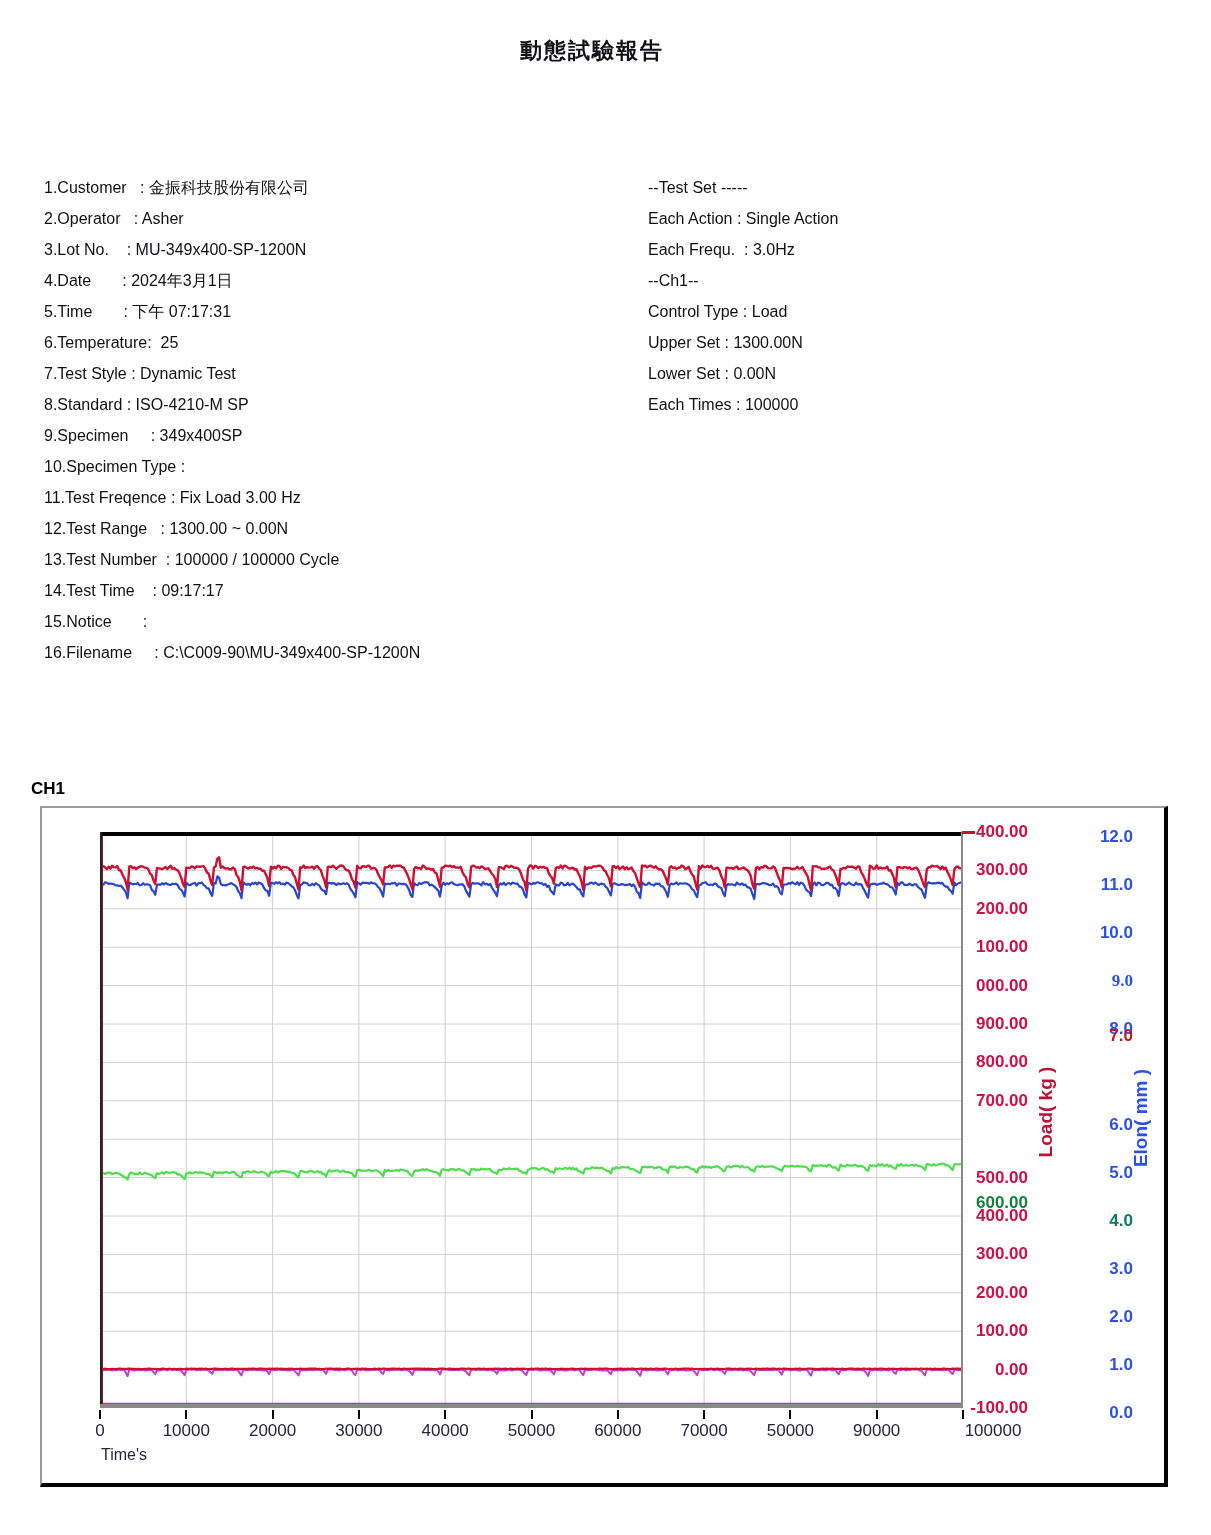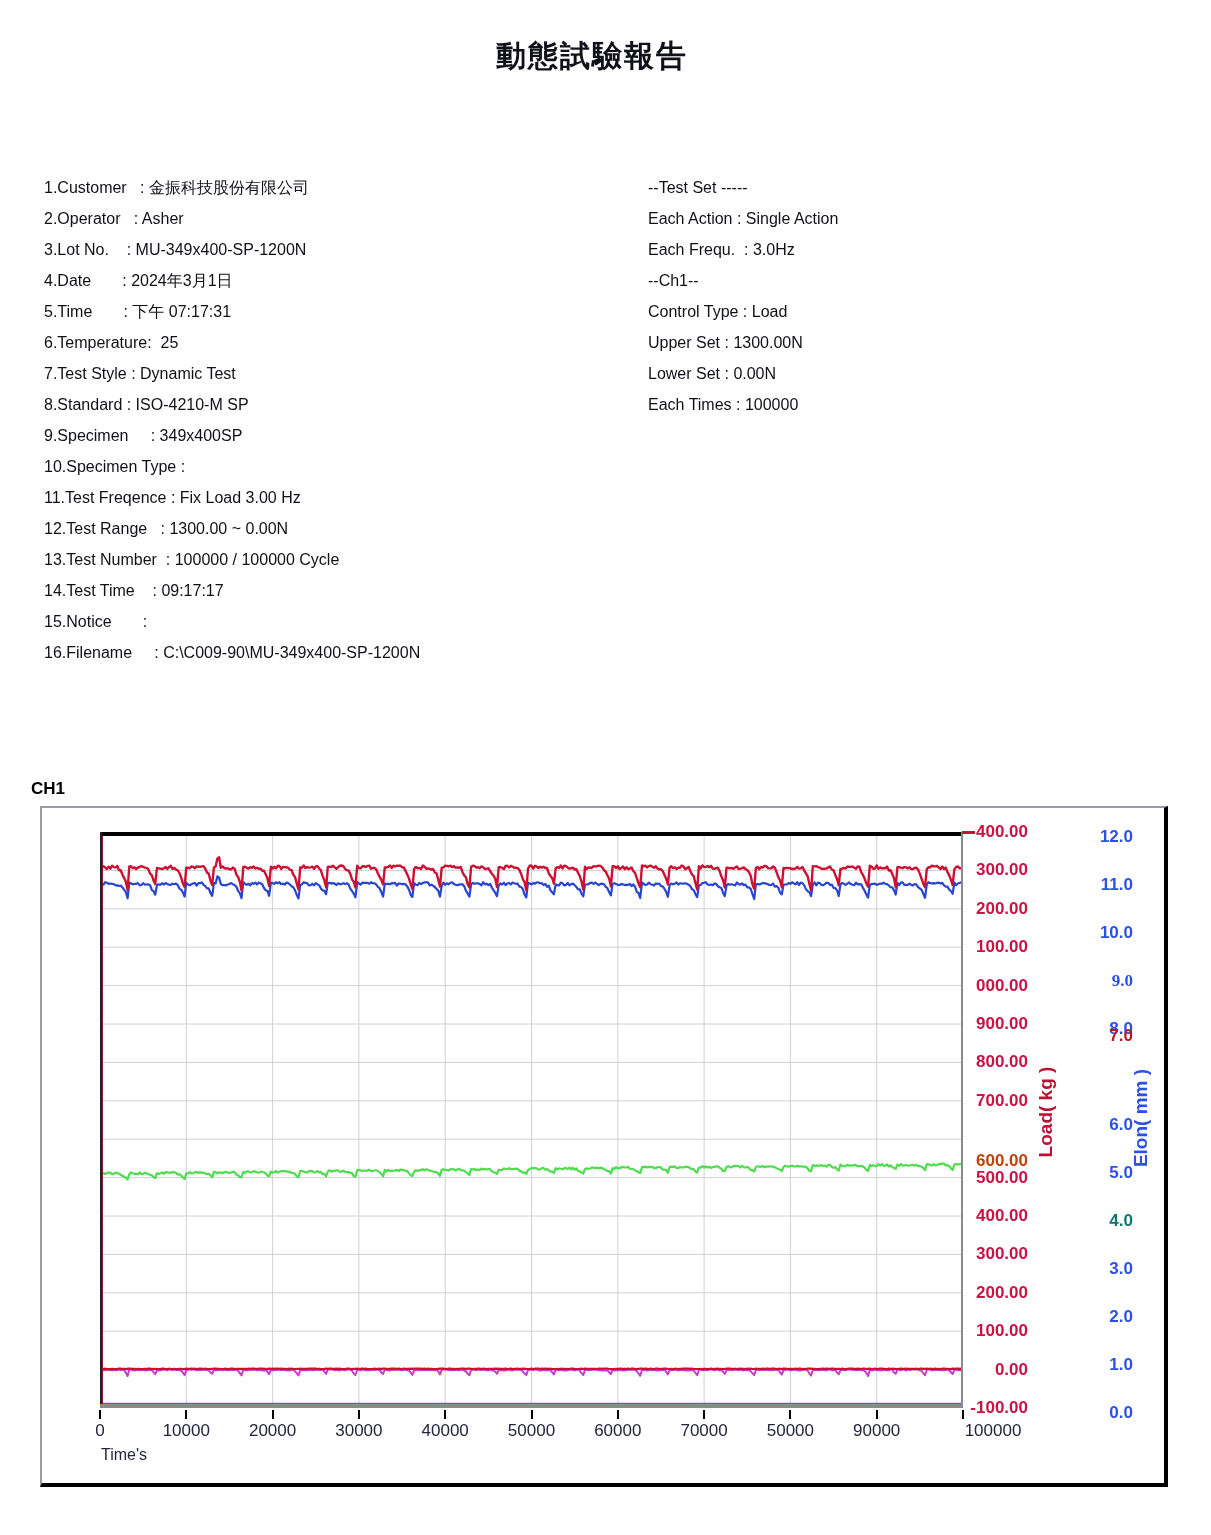--- a/index.html
+++ b/index.html
@@ -1,19 +1,19 @@
 <!DOCTYPE html>
 <html><head>
 <meta charset="utf-8">
 <style>
   * { margin:0; padding:0; box-sizing:border-box; }
   html,body { background:#ffffff; }
   body { width:1211px; height:1535px; position:relative; font-family:"Liberation Sans", sans-serif; color:#101018; overflow:hidden; }
   .abs { position:absolute; }
-  #report-title { top:36px; left:0; width:1176px; text-align:center; font-size:30px; font-weight:bold; letter-spacing:2px;padding-left:8px; }
+  #report-title { top:36px; left:0; width:1176px; text-align:center; font-size:22px; font-weight:bold; letter-spacing:2px;padding-left:8px; }
   .info-col { white-space:pre; font-size:16px; line-height:31px; }
   #info-left { left:44px; top:172px; }
   #info-right { left:648px; top:172px; }
   #channel-label { left:31px; top:779px; font-size:17px; font-weight:600; color:#000000; }
   #chart-frame { left:40px; top:806px; width:1128px; height:681px; background:#ffffff;
                  border-top:2px solid #9a9aa2; border-left:2px solid #9a9aa2;
                  border-right:4px solid #000; border-bottom:4px solid #000; }
   #plot-svg { left:100px; top:832px; }
   .load-tick { width:66px; left:962px; text-align:right; transform:translateY(-50%);
                font-size:17px; font-weight:bold; }
@@ -77,21 +77,21 @@
 <div class="abs" id="load-axis-top-tick"></div>
 <div id="load-ticks">
     <div class="abs load-tick" style="top: 832px; color: rgb(204, 17, 68);">400.00</div>
     <div class="abs load-tick" style="top: 870.4px; color: rgb(204, 17, 68);">300.00</div>
     <div class="abs load-tick" style="top: 908.8px; color: rgb(204, 17, 68);">200.00</div>
     <div class="abs load-tick" style="top: 947.2px; color: rgb(204, 17, 68);">100.00</div>
     <div class="abs load-tick" style="top: 985.6px; color: rgb(204, 17, 68);">000.00</div>
     <div class="abs load-tick" style="top: 1024px; color: rgb(204, 17, 68);">900.00</div>
     <div class="abs load-tick" style="top: 1062.4px; color: rgb(204, 17, 68);">800.00</div>
     <div class="abs load-tick" style="top: 1100.8px; color: rgb(204, 17, 68);">700.00</div>
-    <div class="abs load-tick" style="top: 1161px; color: #c2410c; text-align: right;">600.00</div>
+    <div class="abs load-tick" style="top: 1203px; color: #15803d; text-align: right;">600.00</div>
     <div class="abs load-tick" style="top: 1177.6px; color: rgb(204, 17, 68);">500.00</div>
     <div class="abs load-tick" style="top: 1216px; color: rgb(204, 17, 68);">400.00</div>
     <div class="abs load-tick" style="top: 1254.4px; color: rgb(204, 17, 68);">300.00</div>
     <div class="abs load-tick" style="top: 1292.8px; color: rgb(204, 17, 68);">200.00</div>
     <div class="abs load-tick" style="top: 1331.2px; color: rgb(204, 17, 68);">100.00</div>
     <div class="abs load-tick" style="top: 1369.6px; color: rgb(204, 17, 68);">0.00</div>
     <div class="abs load-tick" style="top: 1408px; color: rgb(204, 17, 68);">-100.00</div>
   </div>
 <div id="elon-ticks">
     <div class="abs elon-tick" style="top: 837px; color: rgb(43, 80, 230);">12.0</div>

